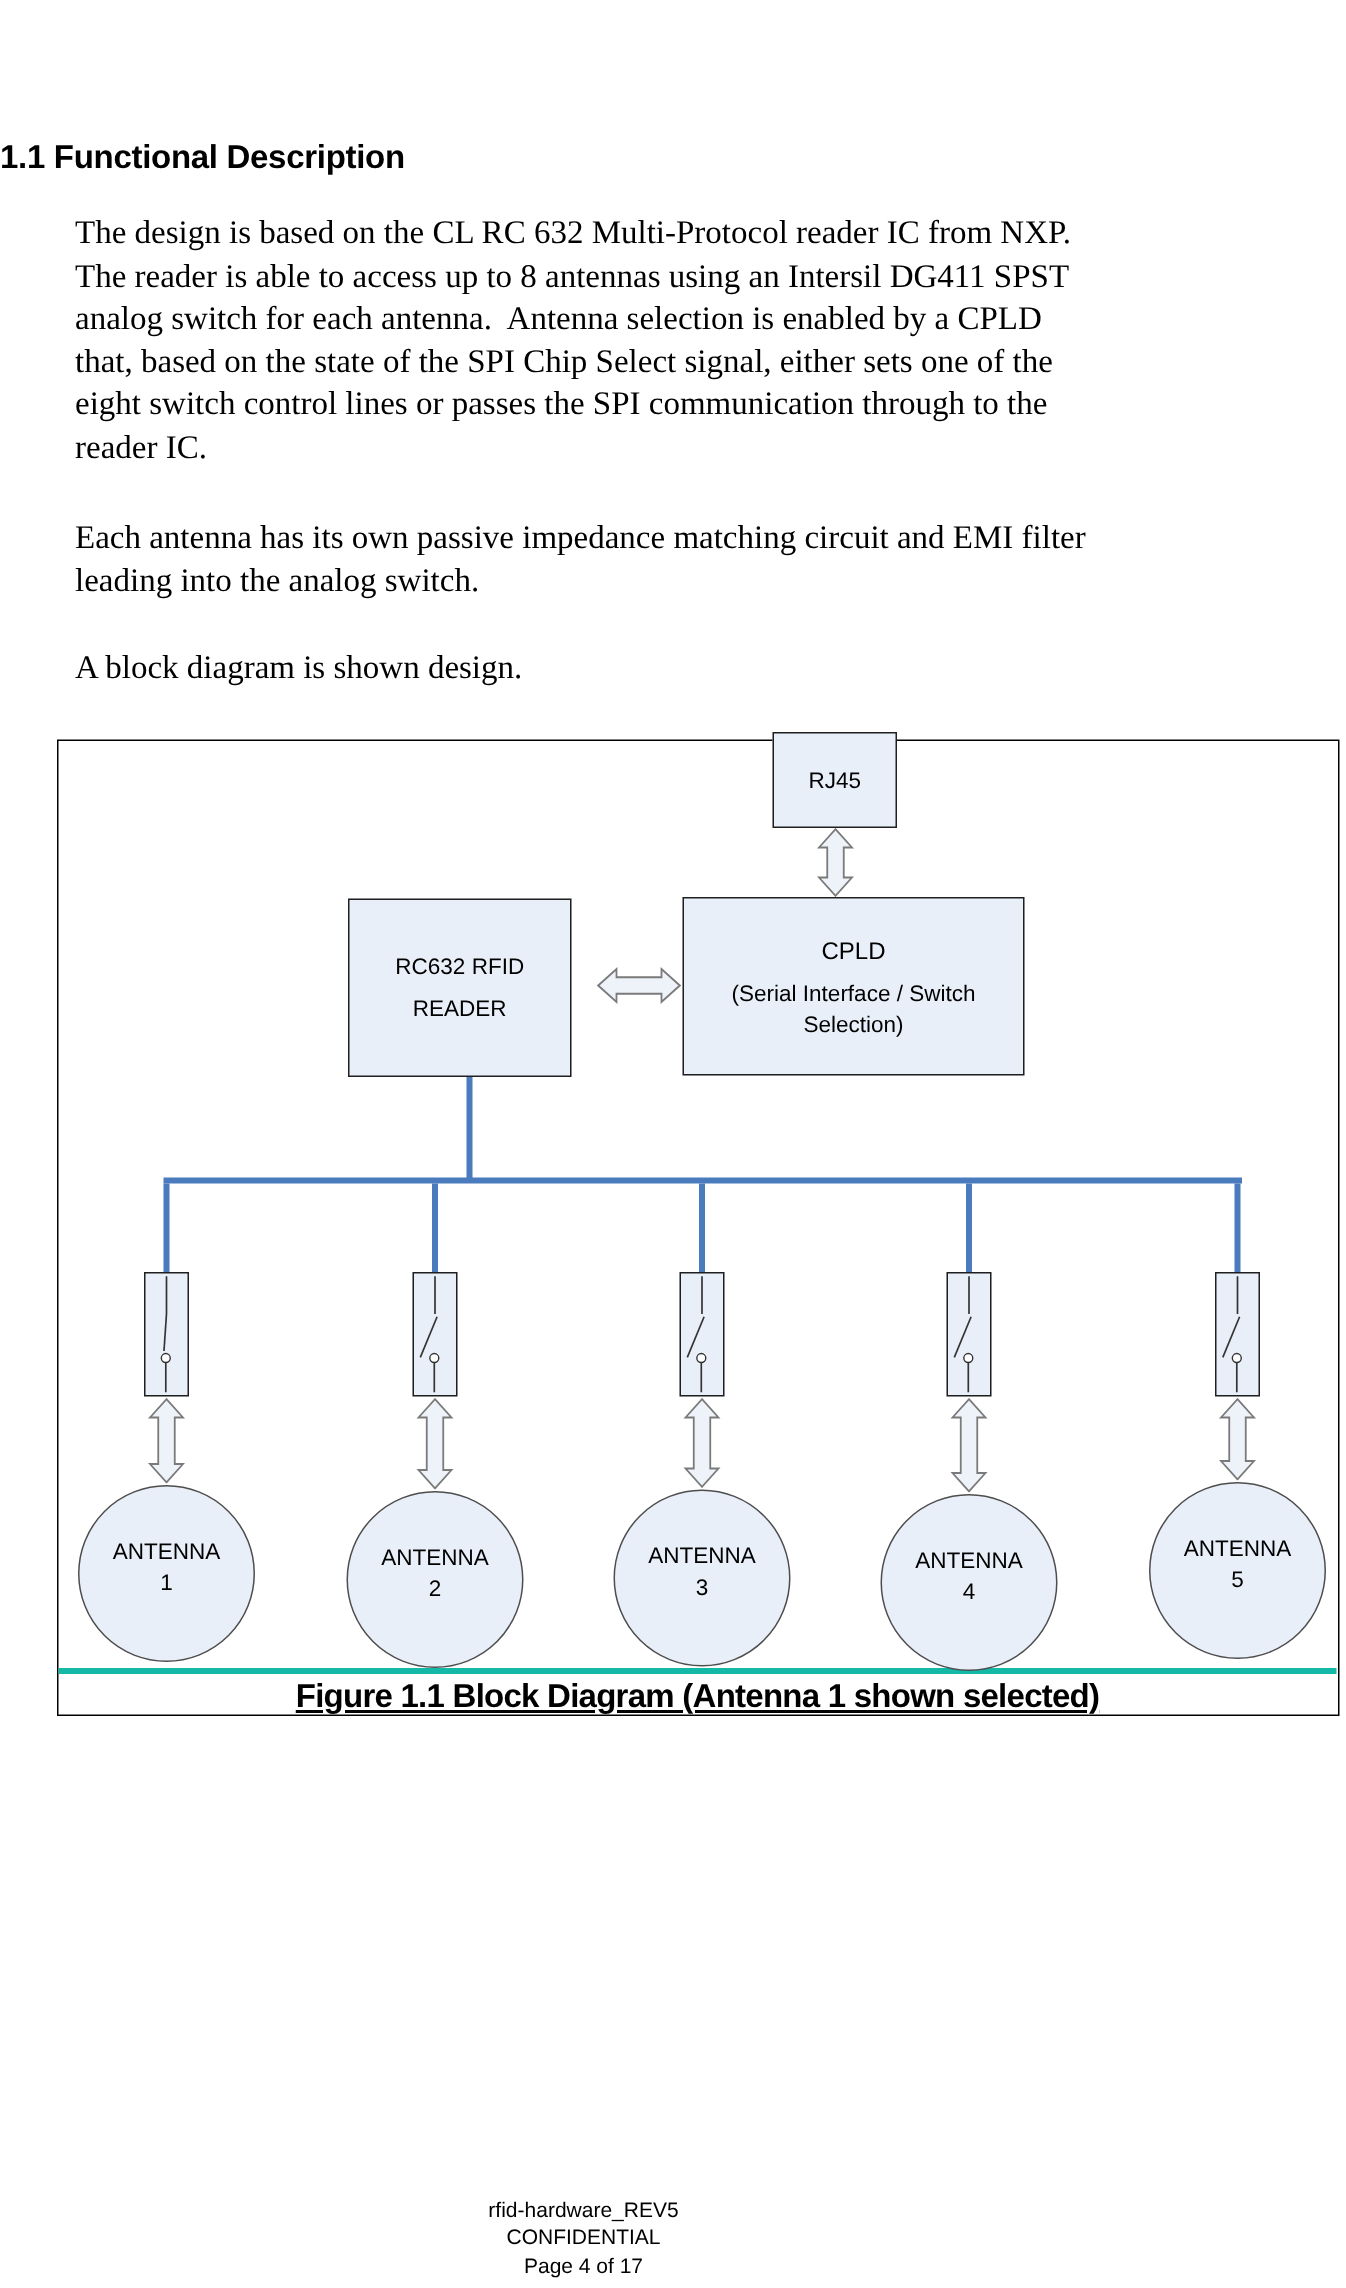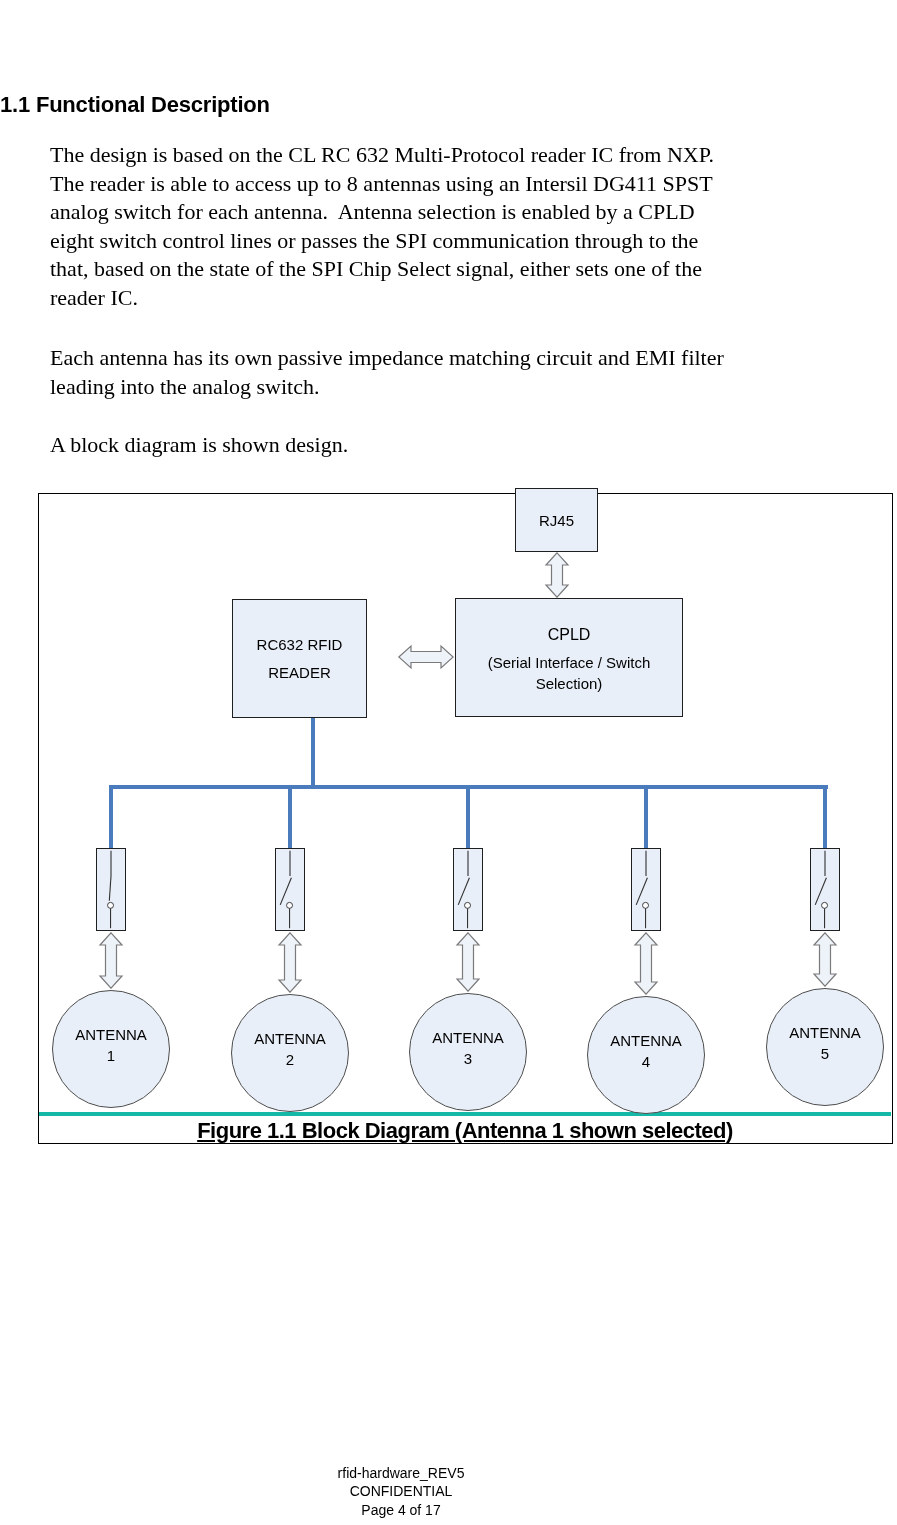--- a/index.html
+++ b/index.html
@@ -32,21 +32,21 @@
     display:flex;align-items:center;justify-content:center;
     font-size:22px;font-weight:bold;letter-spacing:-0.5px;white-space:pre;text-decoration:underline;
   }
   
   .dbox{
     background:var(--block-fill);border:1.2px solid var(--border-dark);box-sizing:border-box;
     display:flex;flex-direction:column;align-items:center;justify-content:center;
     text-align:center;font-size:15px;line-height:21px;z-index:3;
   }
   .rj45-box{left:515px;top:488px;width:83px;height:64px;}
-  .reader-box{left:232px;top:599px;width:135px;height:119px;line-height:28px;}
+  .reader-box{left:232px;top:599px;width:149px;height:119px;line-height:28px;}
   .cpld-box{left:455px;top:598px;width:228px;height:119px;}
   .cpld-title{font-size:16px;line-height:28px;}
   .cpld-sub{font-size:15px;line-height:21px;margin-top:3px;}
   
   .blue-line{background:var(--blue);z-index:1;}
   .stem{left:311px;top:717px;width:4px;height:70px;}
   .bus{left:109px;top:785px;width:719px;height:4px;}
   .drop{width:4px;top:789px;height:61px;}
   #drop-0{left:109px;} #drop-1{left:288px;} #drop-2{left:466px;} #drop-3{left:644px;} #drop-4{left:823px;}
   
@@ -73,36 +73,36 @@
     display:flex;flex-direction:column;align-items:center;justify-content:center;
     text-align:center;font-size:15px;line-height:21px;transform:translateY(0);
   }
   .antenna .ant-inner{transform:translateY(-4px);}
   #antenna-0{left:52px;top:990px;}
   #antenna-1{left:231px;top:994px;}
   #antenna-2{left:409px;top:993px;}
   #antenna-3{left:587px;top:996px;}
   #antenna-4{left:766px;top:988px;}
   
-  .doc-footer{left:12px;top:1464px;width:778px;text-align:center;font-size:14px;line-height:18.4px;}
+  .doc-footer{left:0;top:1464px;width:778px;text-align:center;font-size:14px;line-height:18.4px;}
 </style>
 </head>
 <body>
 
 <div id="page">
 
 
   <div class="abs section-heading">1.1 Functional Description</div>
 
   <div class="abs para" id="para-0">
       <div class="para-line">The design is based on the CL RC 632 Multi-Protocol reader IC from NXP.</div>
       <div class="para-line">The reader is able to access up to 8 antennas using an Intersil DG411 SPST</div>
       <div class="para-line">analog switch for each antenna.  Antenna selection is enabled by a CPLD</div>
+      <div class="para-line">that, based on the state of the SPI Chip Select signal, either sets one of the</div>
       <div class="para-line">eight switch control lines or passes the SPI communication through to the</div>
-      <div class="para-line">that, based on the state of the SPI Chip Select signal, either sets one of the</div>
       <div class="para-line">reader IC.</div>
     </div>
   <div class="abs para" id="para-1">
       <div class="para-line">Each antenna has its own passive impedance matching circuit and EMI filter</div>
       <div class="para-line">leading into the analog switch.</div>
     </div>
   <div class="abs para" id="para-2">
       <div class="para-line">A block diagram is shown design.</div>
     </div>
 

